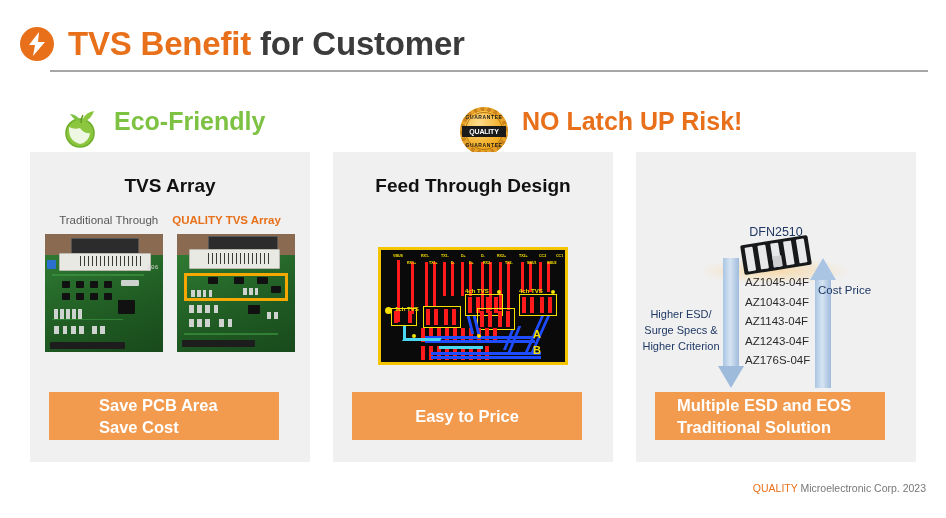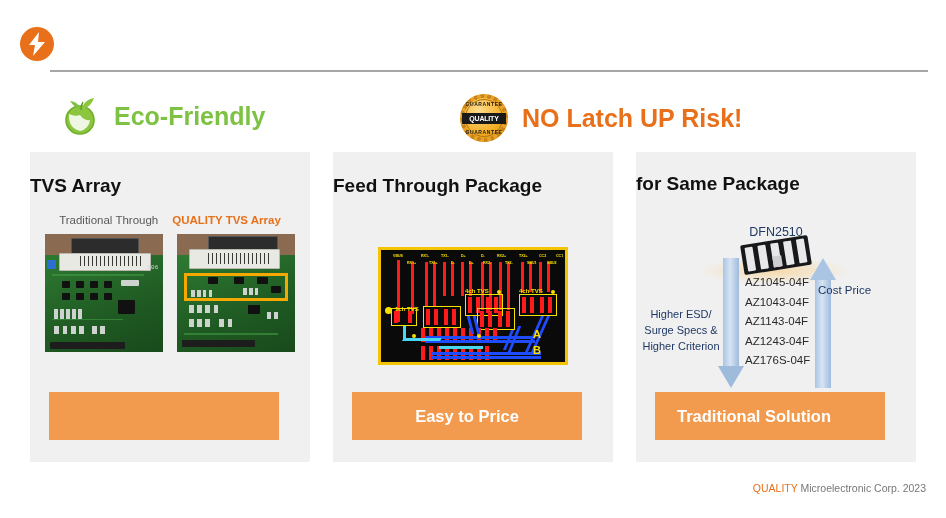--- a/index.html
+++ b/index.html
@@ -11,21 +11,21 @@
   
   .title-bar{position:absolute;left:20px;top:16px;width:906px;height:56px;display:flex;align-items:center;}
   .bolt-badge{width:34px;height:34px;border-radius:50%;background:#E8701A;position:relative;flex:none;margin-right:14px;}
   .bolt-badge svg{position:absolute;left:8px;top:5px;}
   .title-text{font-size:33px;font-weight:bold;letter-spacing:-0.2px;white-space:nowrap;}
   .t-orange{color:#E8701A;}
   .t-dark{color:#3B3B3B;}
   .title-rule{position:absolute;left:50px;top:70px;width:878px;height:2px;background:#A6A6A6;}
 
   
-  .banner{position:absolute;display:flex;align-items:center;}
+  .banner{position:absolute;display:flex;margin-top:13px;}
   #eco-banner{left:60px;top:94px;}
   #latch-banner{left:460px;top:94px;}
   .eco-label{font-size:25px;font-weight:bold;color:#7DC242;margin-left:10px;white-space:nowrap;}
   .latch-label{font-size:25px;font-weight:bold;color:#E8701A;margin-left:14px;white-space:nowrap;}
 
   
   .seal{width:48px;height:48px;position:relative;flex:none;}
   .seal .ring{position:absolute;inset:0;border-radius:50%;
        background:radial-gradient(circle at 35% 30%, #FFD878 0%, #F0A91E 55%, #C8841A 100%);}
   .seal .ring::before{content:"";position:absolute;inset:0;border-radius:50%;
@@ -43,21 +43,21 @@
   .seal .arc.bot{bottom:7px;}
 
   
   .globe{width:44px;height:44px;position:relative;flex:none;}
 
   
   .panel{position:absolute;top:152px;height:310px;background:#F0F0F0;}
   #panel-1{left:30px;width:280px;}
   #panel-2{left:333px;width:280px;}
   #panel-3{left:636px;width:280px;}
-  .panel-title{text-align:left;font-size:19px;font-weight:bold;color:#111;line-height:1.25;margin-top:22px;}
+  .panel-title{text-align:center;font-size:19px;font-weight:bold;color:#111;line-height:1.25;margin-top:22px;}
   #panel-3 .panel-title{margin-top:20px;}
 
   
   .sublabels{display:flex;justify-content:center;gap:14px;margin-top:16px;font-size:11.5px;}
   .sub-gray{color:#595959;}
   .sub-orange{color:#E8701A;font-weight:bold;}
 
   
   .pcb-row{display:flex;justify-content:center;gap:14px;margin-top:8px;}
   .pcb{width:118px;height:118px;position:relative;overflow:hidden;background:#BFA徐;}
@@ -121,20 +121,23 @@
   .footer .rest{color:#777777;}
 </style>
 </head>
 <body>
 
 <div class="title-bar">
   <div class="bolt-badge">
     <svg width="18" height="24" viewBox="0 0 18 24" aria-hidden="true">
       <polygon points="11,0 1,13 7,13 5,24 17,10 10,10" fill="#ffffff"></polygon>
     </svg>
+  </div>
+  <div class="title-text">
+    <span class="t-orange">TVS Benefit</span><span class="t-dark"> for Customer</span>
   </div>
 </div>
 <div class="title-rule"></div>
 
 <div class="banner" id="eco-banner">
   <div class="globe">
     <svg width="44" height="44" viewBox="0 0 44 44" aria-hidden="true">
       <circle cx="20" cy="26" r="14" fill="#8CC63F"></circle>
       <path d="M9 20 q6 3 11 1 q4 6 10 5 q-1 9 -10 11 q-12 -3 -11 -17z" fill="#ffffff" opacity="0.85"></path>
       <circle cx="20" cy="26" r="14" fill="none" stroke="#6FAF2C" stroke-width="1.6"></circle>
@@ -231,25 +234,27 @@
       <div class="comp" style="left:60%;top:60%;width:10%;height:8%;"></div>
       <div class="comp" style="left:4%;top:90%;width:62%;height:6%;background:#1d1d1d;"></div>
       <div class="trace" style="left:6%;top:84%;width:80%;height:1.5%;"></div>
     </div>
 
   </div>
 </div>
 
 <div class="callout" id="callout-1">
   <div>
+    <div>Save PCB Area</div>
+    <div>Save Cost</div>
   </div>
 </div>
 
 <div class="panel" id="panel-2">
-  <div class="panel-title">Feed Through Package</div>
+  <div class="panel-title">Feed Through Design</div>
 </div>
 
 <div class="layout-wrap">
 
   <div class="lay redtrace" style="left:16px;top:10px;width:3px;height:62px;"></div>
   <div class="lay redtrace" style="left:30px;top:12px;width:3px;height:52px;"></div>
   <div class="lay redtrace" style="left:44px;top:12px;width:3px;height:44px;"></div>
   <div class="lay redtrace" style="left:52px;top:12px;width:3px;height:44px;"></div>
   <div class="lay redtrace" style="left:62px;top:12px;width:3px;height:34px;"></div>
   <div class="lay redtrace" style="left:70px;top:12px;width:3px;height:34px;"></div>
@@ -358,21 +363,20 @@
   <div class="ab-label" style="left:152px;top:78px;">A</div>
   <div class="ab-label" style="left:152px;top:94px;">B</div>
 </div>
 
 <div class="callout" id="callout-2">
   <span>Easy to Price</span>
 </div>
 
 <div class="panel" id="panel-3">
   <div class="panel-title">
-    <div>for Same Package</div>
   </div>
 </div>
 
 <div class="dfn-label">DFN2510</div>
 <div class="glow"></div>
 <div class="chip">
   <div class="body"></div>
   <div class="lead" style="left:4px;"></div>
   <div class="lead" style="left:17px;"></div>
   <div class="lead" style="left:30px;"></div>
@@ -400,19 +404,20 @@
 <div class="parts">
   <div>AZ1045-04F</div>
   <div>AZ1043-04F</div>
   <div>AZ1143-04F</div>
   <div>AZ1243-04F</div>
   <div>AZ176S-04F</div>
 </div>
 
 <div class="callout" id="callout-3">
   <div>
+    <div>Multiple ESD and EOS</div>
     <div>Traditional Solution</div>
   </div>
 </div>
 
 <div class="footer">
   <span class="amz">QUALITY</span><span class="rest"> Microelectronic Corp. 2023</span>
 </div>
 
 </body></html>

